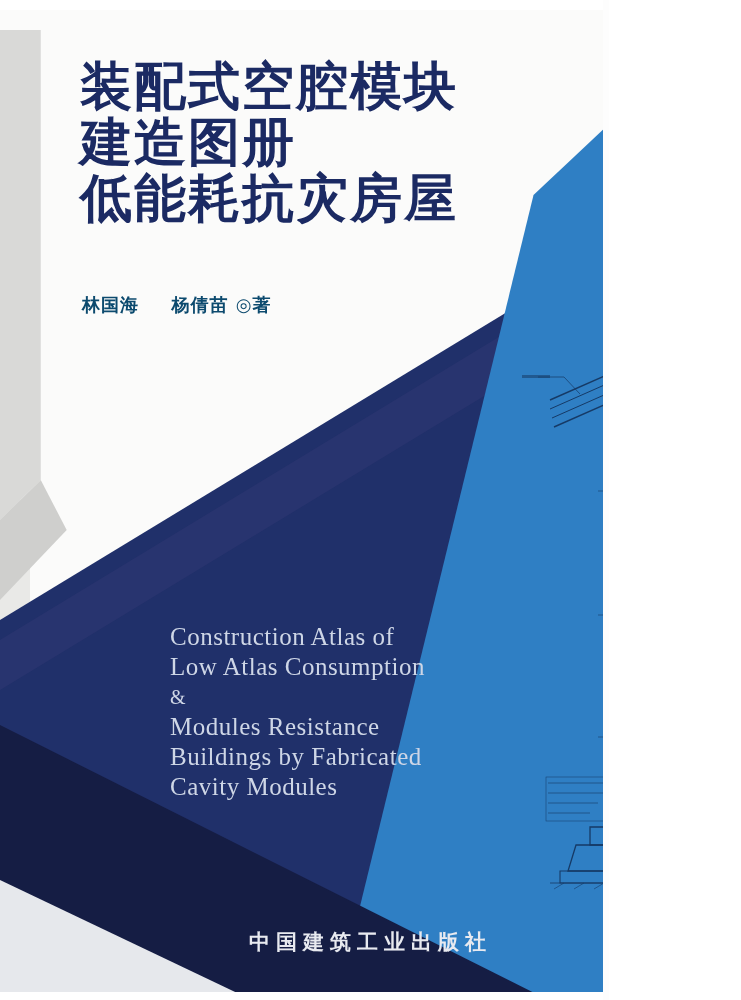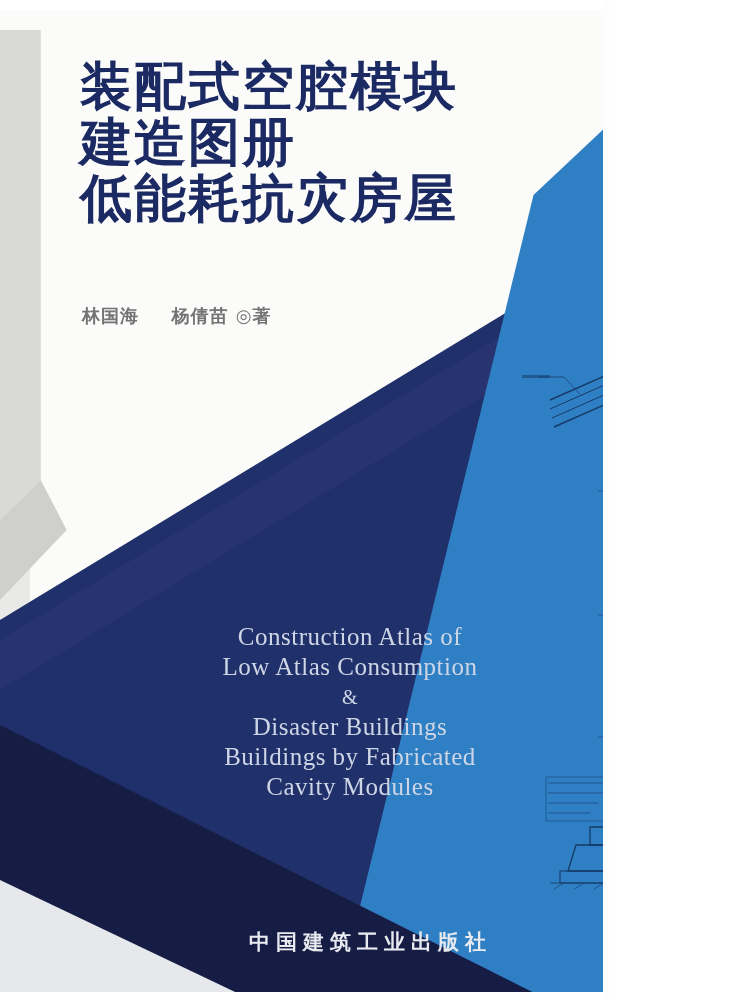--- a/index.html
+++ b/index.html
@@ -118,34 +118,34 @@
     font-weight: bold;
     font-size: 52px;
     line-height: 56px;
     letter-spacing: 2px;
     color: #1b2a63;
     white-space: nowrap;
   }
 
   .authors {
     position: absolute;
-    left: 82px; top: 304px;
+    left: 82px; top: 293px;
     font-family: "DejaVu Sans", sans-serif;
     font-size: 18px;
     letter-spacing: 1px;
-    color: #737373;
+    color: #0c4a6e;
     font-weight: bold;
   }
   .authors .sep { display: inline-block; width: 18px; }
 
   .en-title {
     position: absolute;
-    left: 160px; top: 622px;
+    left: 170px; top: 622px;
     width: 380px;
-    text-align: center;
+    text-align: left;
     font-family: "Liberation Serif", serif;
     font-size: 25px;
     line-height: 30px;
     color: #ced6e6;
     letter-spacing: 0.5px;
   }
   .en-title div { white-space: nowrap; }
   .en-amp { font-size: 20px; }
 
   .publisher {
@@ -257,21 +257,21 @@
     <span>林国海</span>
     <span class="sep"></span>
     <span>杨倩苗</span>
     <span>◎著</span>
   </div>
 
   <div class="en-title">
     <div>Construction Atlas of</div>
     <div>Low Atlas Consumption</div>
     <div class="en-amp">&amp;</div>
-    <div>Disaster Buildings</div>
+    <div>Modules Resistance</div>
     <div>Buildings by Fabricated</div>
     <div>Cavity Modules</div>
   </div>
 
   <div class="publisher">中国建筑工业出版社</div>
 
   <div class="edge-top"></div>
   <div class="edge-bottom"></div>
   <div class="edge-right"></div>
 </div>

